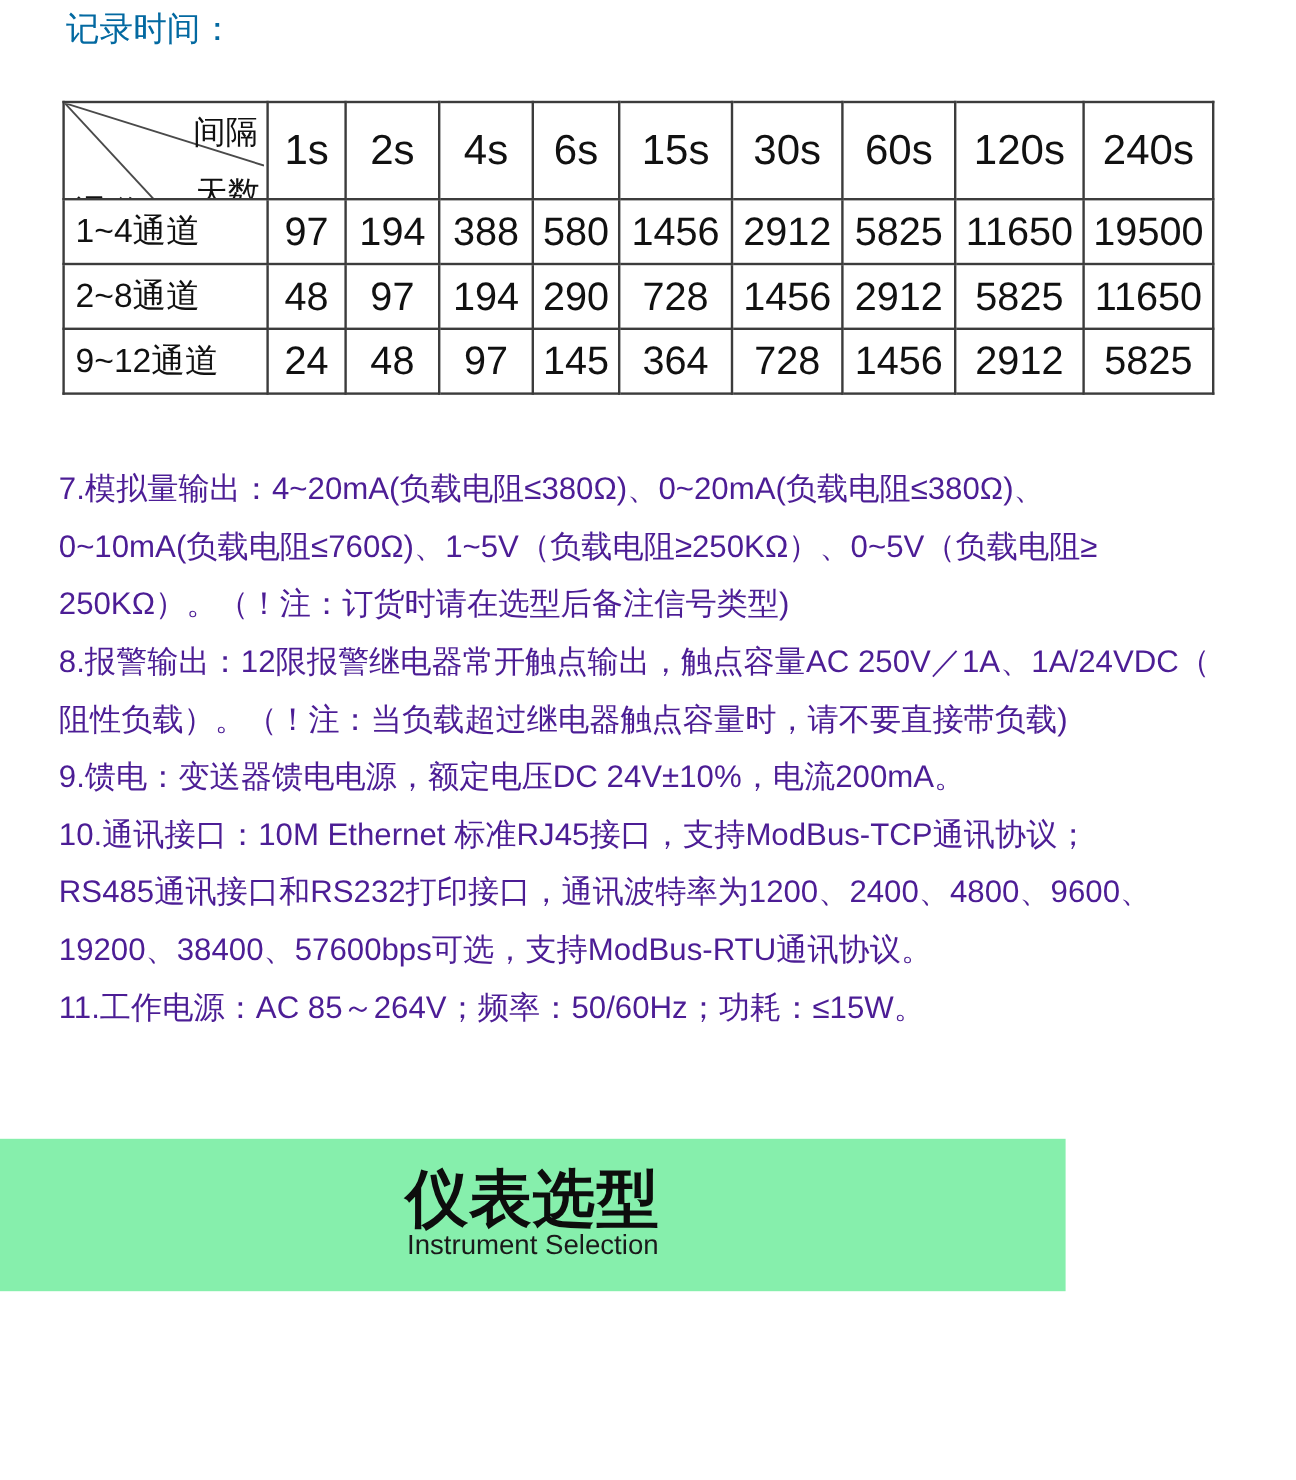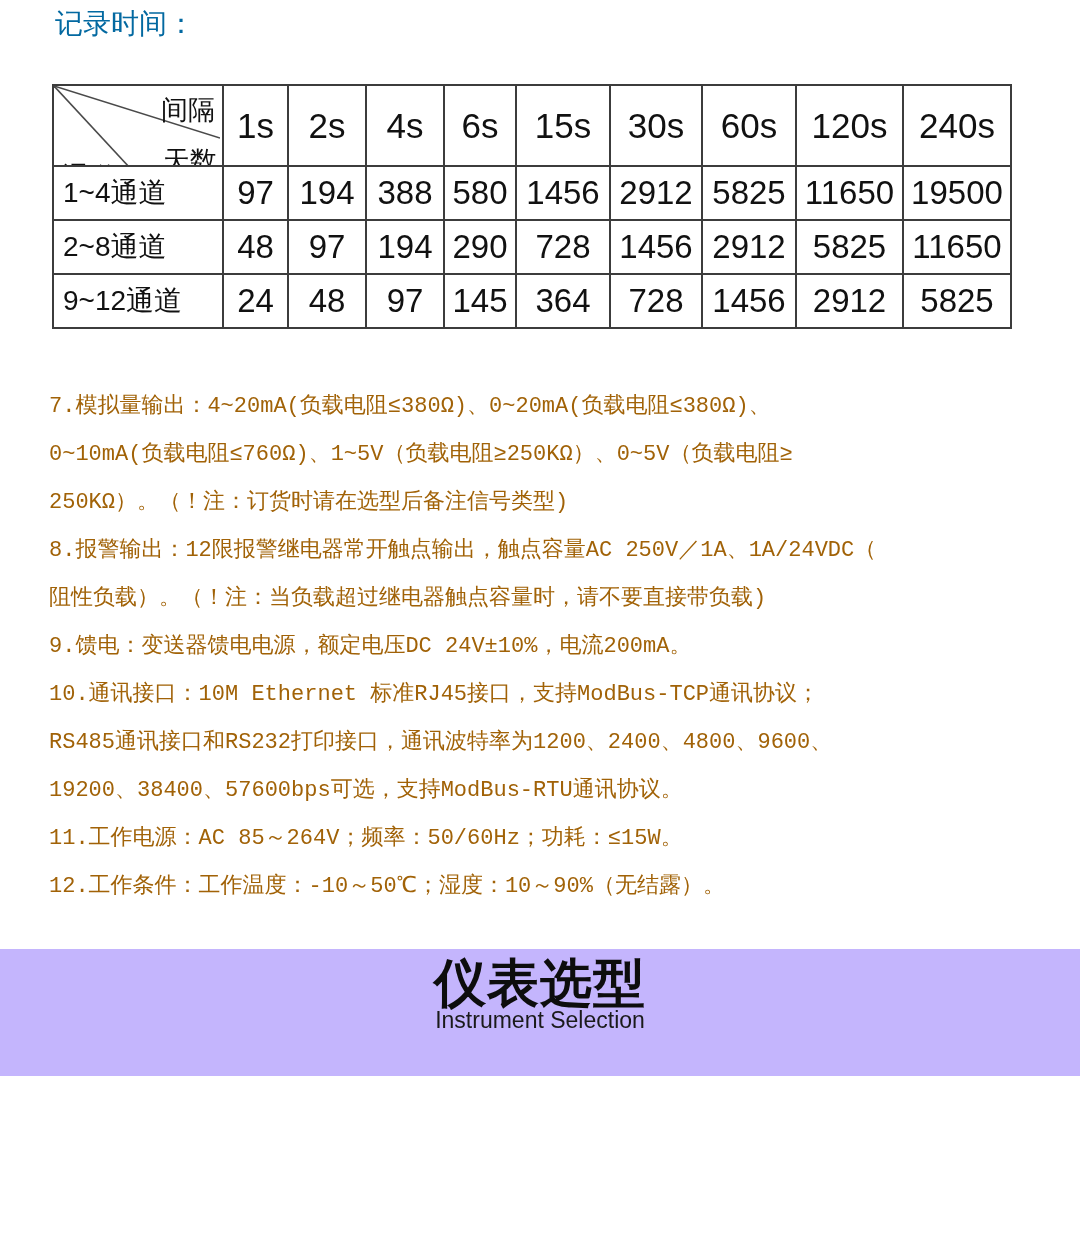--- a/index.html
+++ b/index.html
@@ -26,25 +26,25 @@
   .drow      { height:54px; }
   .drow td   { font-size:33px; }
   .rlabel    { text-align:left !important; padding-left:9px !important; font-size:28px !important; white-space:nowrap;border-radius:24px; }
   .corner    { position:relative; padding:0 !important; }
   .corner svg{ position:absolute; left:0; top:0; }
   .c-top { position:absolute; right:7px;  top:6px;   font-size:27px; white-space:nowrap; }
   .c-mid { position:absolute; right:5px;  top:57px;  font-size:27px; white-space:nowrap; }
   .c-bot { position:absolute; left:8px;   top:73px;  font-size:27px; white-space:nowrap; }
   
   .specs { position:absolute; left:49px; top:383px; width:1005px; }
-  .spec-line { font-size:22px; line-height:48px; white-space:nowrap; color:#a16207;font-family:Liberation Mono, monospace; }
+  .spec-line { font-size:26px; line-height:48px; white-space:nowrap; color:#4c1d95; }
   
   .banner {
-    position:absolute; left:0; top:949px; width:1080px; height:127px;
-    background:#c4b5fd; text-align:center; box-sizing:border-box; padding-top:9px;
+    position:absolute; left:0; top:949px; width:888px; height:127px;
+    background:#86efac; text-align:center; box-sizing:border-box; padding-top:26px;
   }
   .banner-title { font-size:52px; line-height:50px; font-weight:bold; color:#0d0d0d; letter-spacing:1px; }
   .banner-sub   { font-size:23px; line-height:24px; color:#1a1a1a; }
   
   .model-zone { position:absolute; left:0; top:1130px; width:1080px; height:103px; color:#3a2d27; }
 </style>
 </head>
 <body>
 
 <div class="page">
@@ -128,21 +128,20 @@
     <div class="spec-line">7.模拟量输出：4~20mA(负载电阻≤380Ω)、0~20mA(负载电阻≤380Ω)、</div>
     <div class="spec-line">0~10mA(负载电阻≤760Ω)、1~5V（负载电阻≥250KΩ）、0~5V（负载电阻≥</div>
     <div class="spec-line">250KΩ）。（！注：订货时请在选型后备注信号类型)</div>
     <div class="spec-line">8.报警输出：12限报警继电器常开触点输出，触点容量AC 250V／1A、1A/24VDC（</div>
     <div class="spec-line">阻性负载）。（！注：当负载超过继电器触点容量时，请不要直接带负载)</div>
     <div class="spec-line">9.馈电：变送器馈电电源，额定电压DC 24V±10%，电流200mA。</div>
     <div class="spec-line">10.通讯接口：10M Ethernet 标准RJ45接口，支持ModBus-TCP通讯协议；</div>
     <div class="spec-line">RS485通讯接口和RS232打印接口，通讯波特率为1200、2400、4800、9600、</div>
     <div class="spec-line">19200、38400、57600bps可选，支持ModBus-RTU通讯协议。</div>
     <div class="spec-line">11.工作电源：AC 85～264V；频率：50/60Hz；功耗：≤15W。</div>
-    <div class="spec-line">12.工作条件：工作温度：-10～50℃；湿度：10～90%（无结露）。</div>
   </div>
 
   <div class="banner">
     <div class="banner-title">仪表选型</div>
     <div class="banner-sub">Instrument Selection</div>
   </div>
 
   <div class="model-zone">
     
     

